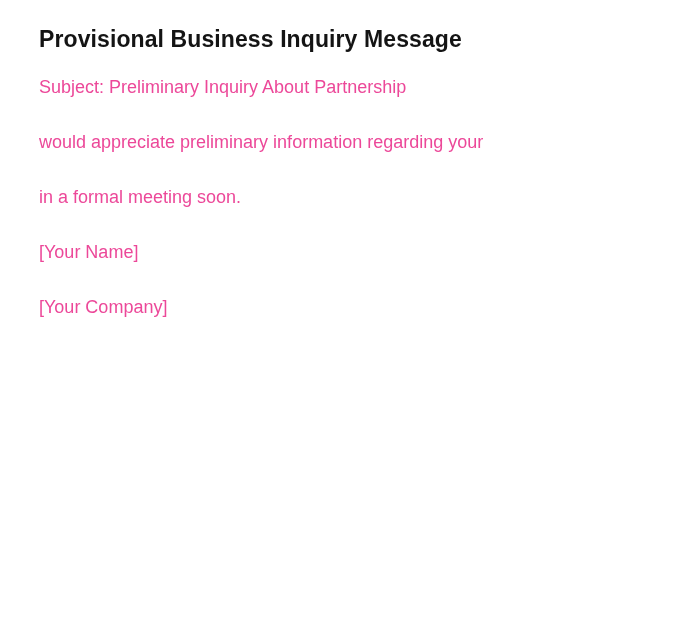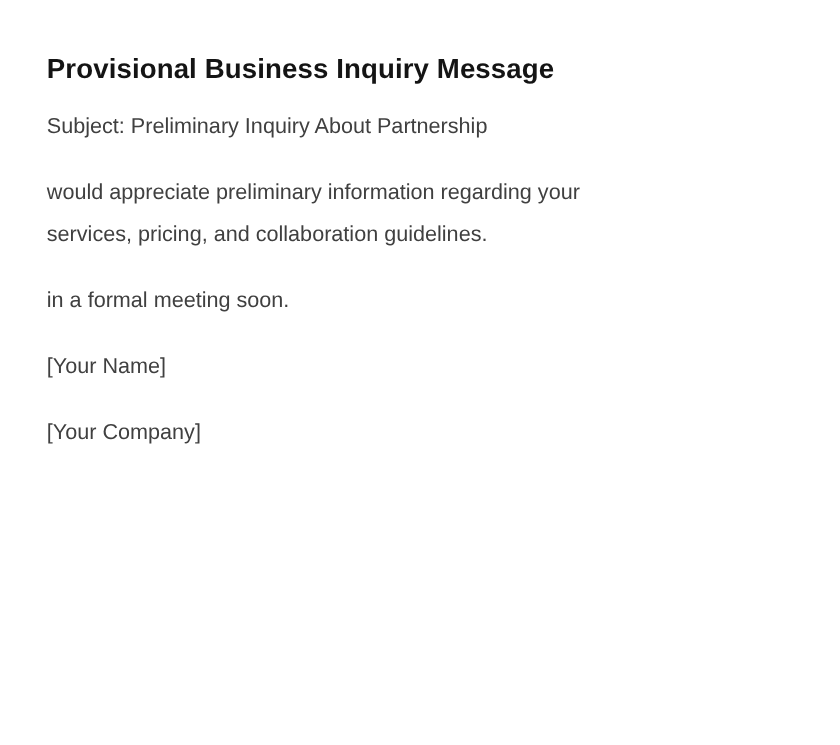--- a/index.html
+++ b/index.html
@@ -6,58 +6,57 @@
     margin: 0;
     padding: 0;
     background: #ffffff;
   }
   .page {
     position: relative;
     width: 700px;
     height: 621px;
     background: #ffffff;
     box-sizing: border-box;
-    padding: 42px 40px 0 39px;
+    padding: 24px 40px 0 39px;
     font-family: "Liberation Sans", "DejaVu Sans", sans-serif;
     color: #202124;
     overflow: hidden;
   }
   .doc-title {
     margin: 0 0 16px 0;
     font-size: 23px;
     line-height: 30px;
     font-weight: 700;
     color: #141414;
     letter-spacing: 0.1px;
     white-space: nowrap;
   }
   .para {
     margin: 0 0 20px 0;
     font-size: 18px;
     line-height: 35px;
     font-weight: 400;
-    color: #404040;
+    color: #ec4899;
   }
   .line {
     white-space: nowrap;
   }
 </style>
 </head>
 <body>
 
 <div class="page">
 
   <h1 class="doc-title">Provisional Business Inquiry Message</h1>
 
   <p class="para">Subject: Preliminary Inquiry About Partnership</p>
 
 
   <div class="para">
     <div class="line">would appreciate preliminary information regarding your</div>
-    <div class="line">services, pricing, and collaboration guidelines.</div>
   </div>
 
   <div class="para">
     <div class="line">in a formal meeting soon.</div>
   </div>
 
 
   <p class="para">[Your Name]</p>
 
   <p class="para">[Your Company]</p>

